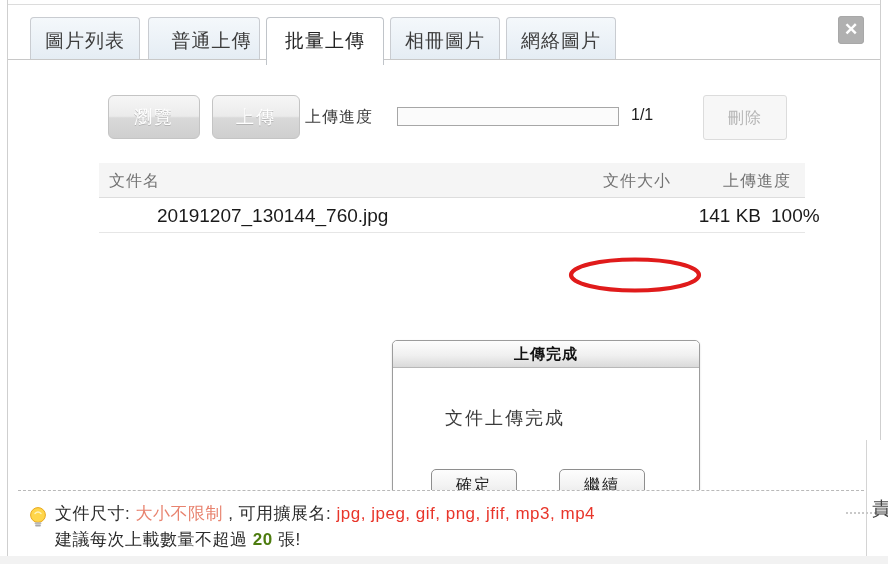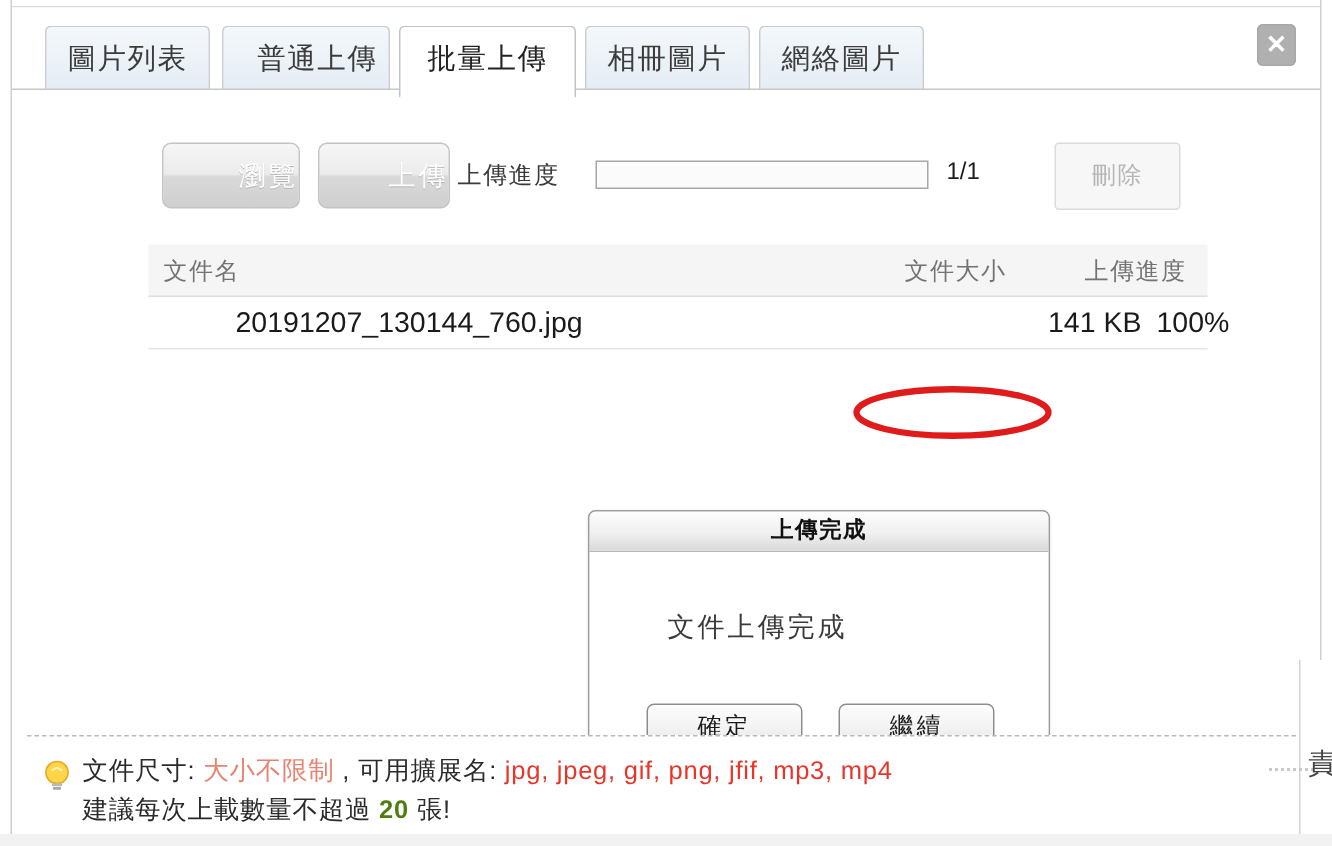--- a/index.html
+++ b/index.html
@@ -43,21 +43,20 @@
     left: 0px; top: 556px; width: 888px; height: 8px;
     background: #f2f2f2;
   }
 
   
   #tab-strip {
     position: absolute;
     left: 8px; top: 5px;
     width: 872px; height: 55px;
     background: #ffffff;
-    font-family: Liberation Mono, monospace;
   }
   .tab-underline {
     position: absolute;
     left: 8px; top: 59px;
     width: 872px; height: 1px;
     background: #c8c8c8;
   }
   .tab {
     position: absolute;
     top: 12px;
@@ -136,21 +135,21 @@
     top: 35px;
     height: 44px;
     box-sizing: border-box;
     border: 1px solid #c4c4c4;
     border-radius: 6px;
     background: linear-gradient(to bottom, #f6f6f6 0%, #ebebeb 48%, #d9d9d9 52%, #cfcfcf 100%);
     color: #ffffff;
     text-shadow: 0 1px 0 #b4b4b4;
     font-size: 18px;
     line-height: 42px;
-    text-align: right;
+    text-align: center;
     letter-spacing: 2px;
     cursor: pointer;
     user-select: none;
   }
   #browse-button { left: 99px; width: 92px; }
   #upload-button { left: 203px; width: 88px; }
 
   #progress-label {
     position: absolute;
     left: 296px; top: 47px;
@@ -274,21 +273,21 @@
   #dialog-message {
     position: absolute;
     left: 52px; top: 38px;
     font-size: 18px;
     color: #3a3a3a;
     letter-spacing: 2px;
   }
   .dlg-btn {
     position: absolute;
     top: 101px;
-    width: 104px; height: 32px;
+    width: 86px; height: 32px;
     box-sizing: border-box;
     border: 1px solid #8e8e8e;
     border-radius: 5px;
     background: linear-gradient(to bottom, #fdfdfd 0%, #f3f3f3 50%, #e4e4e4 100%);
     font-size: 16px;
     line-height: 30px;
     text-align: center;
     color: #1a1a1a;
     letter-spacing: 2px;
     cursor: pointer;

